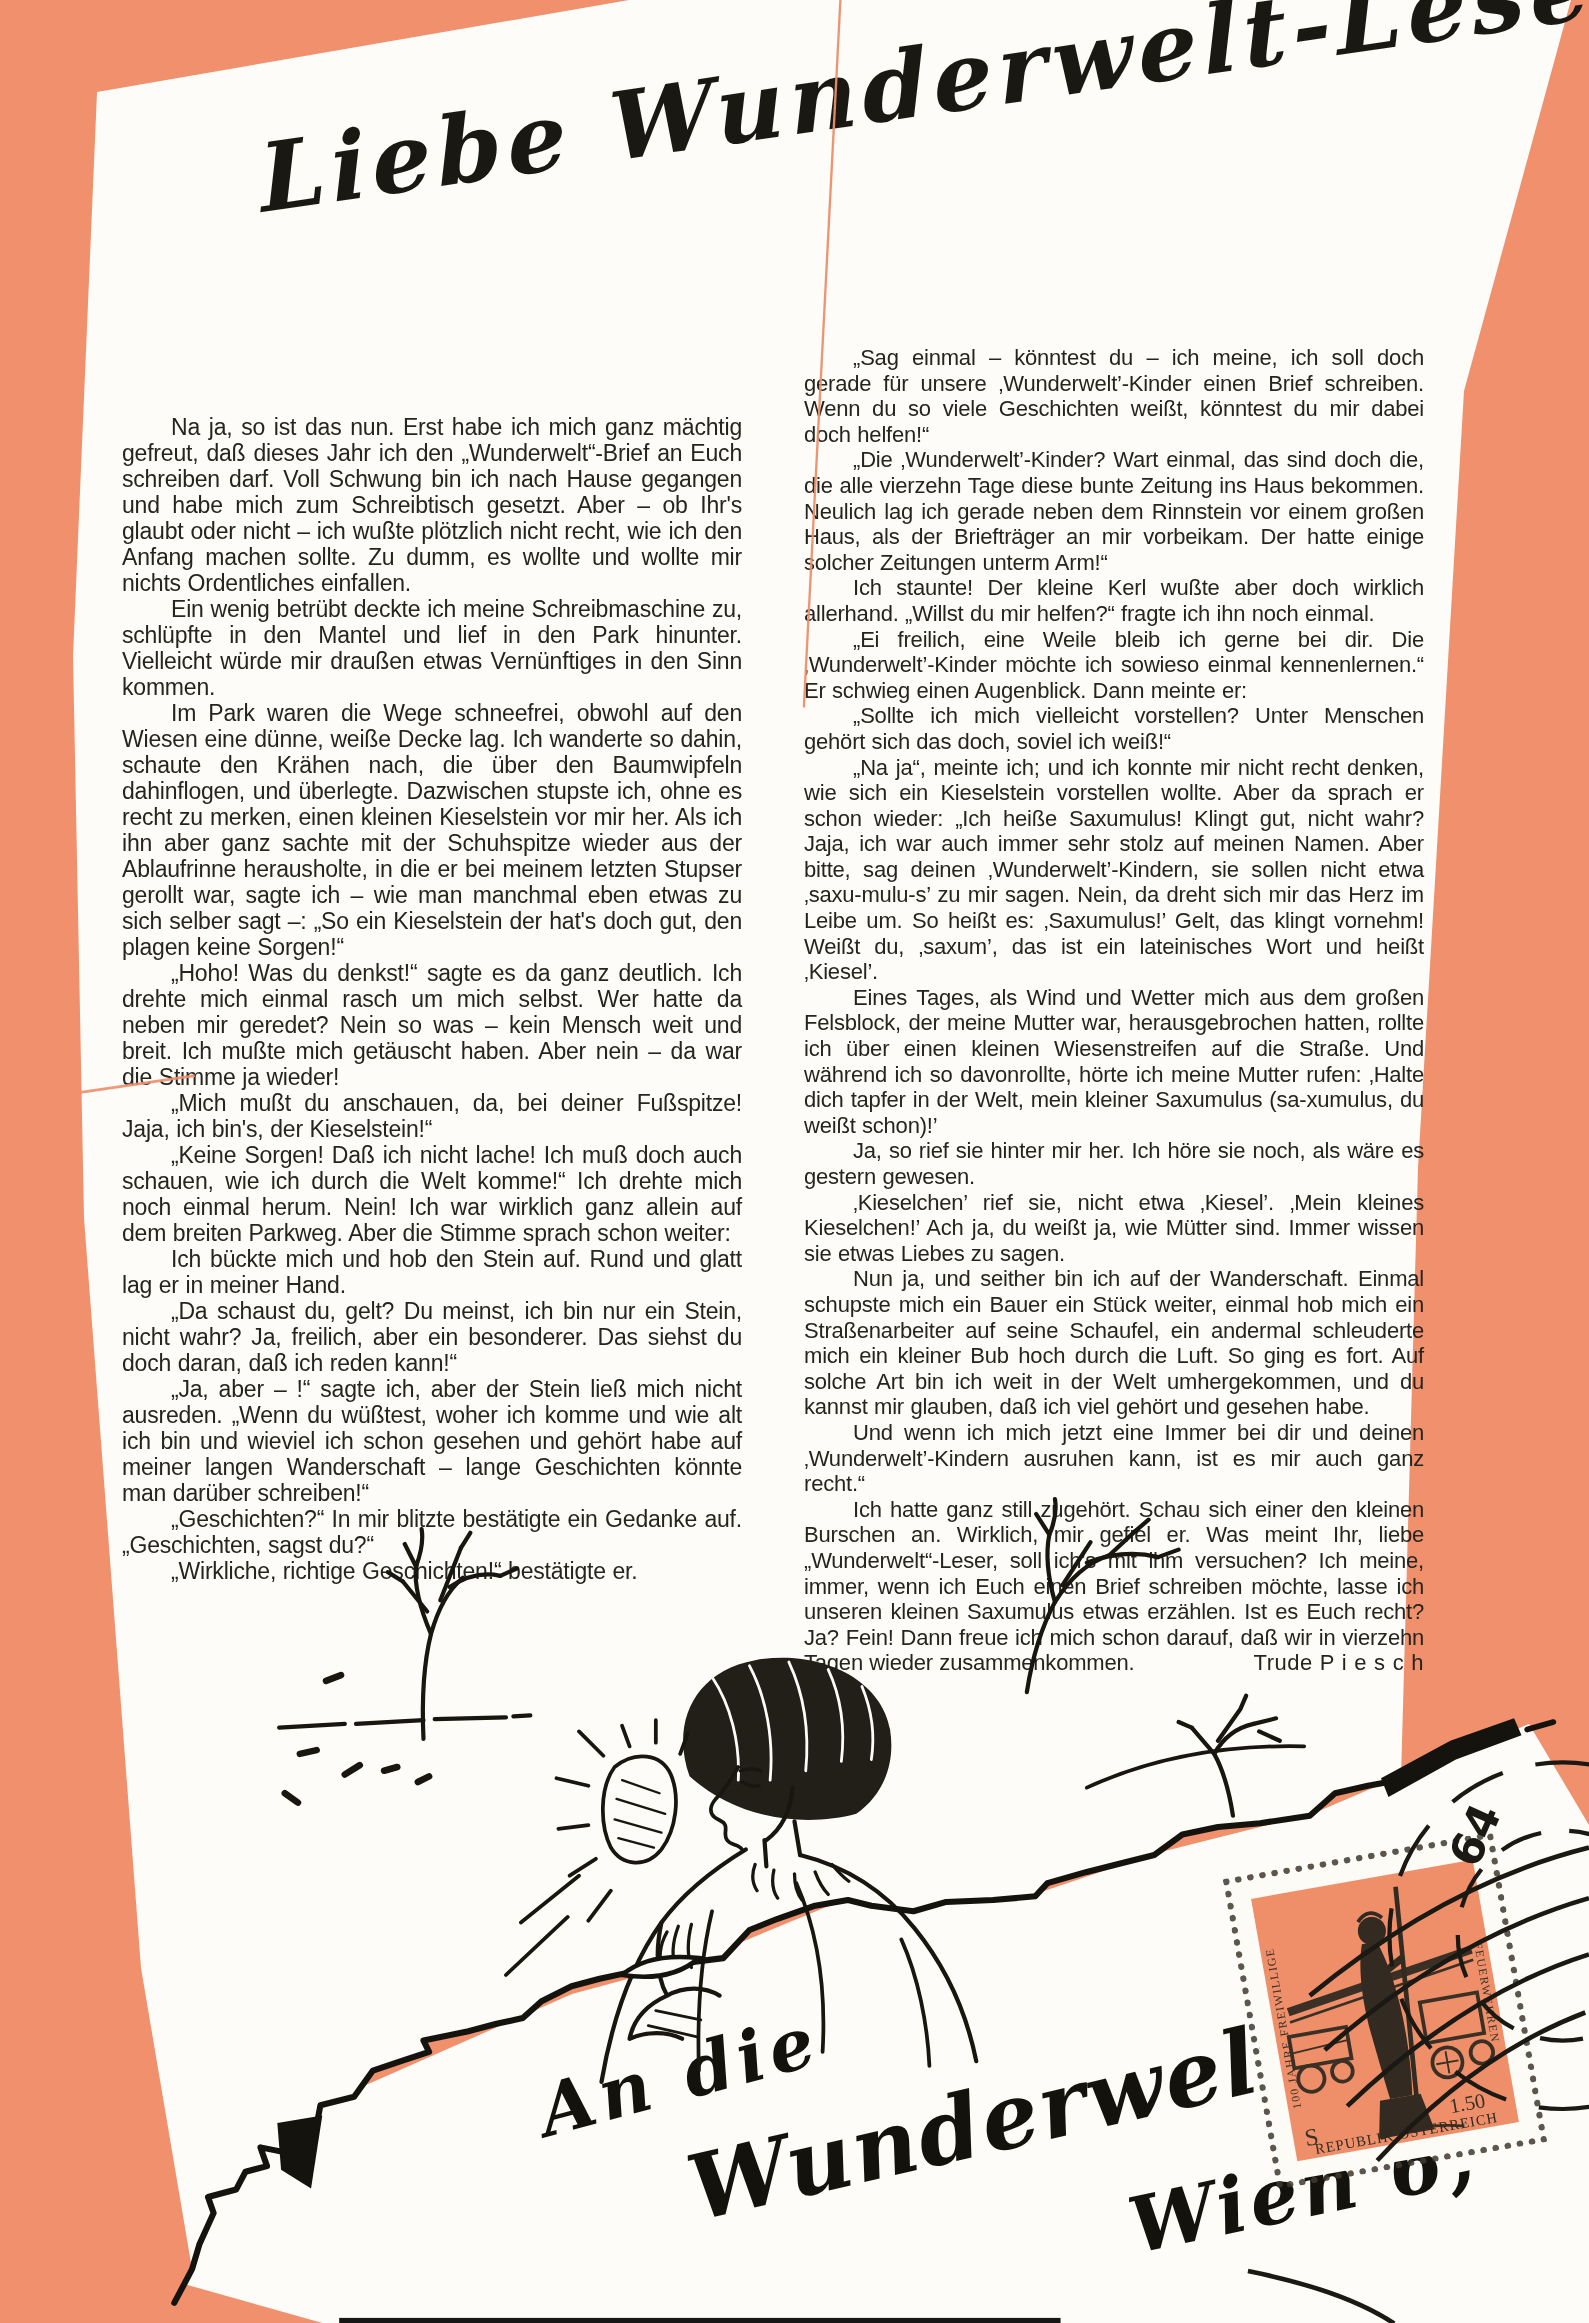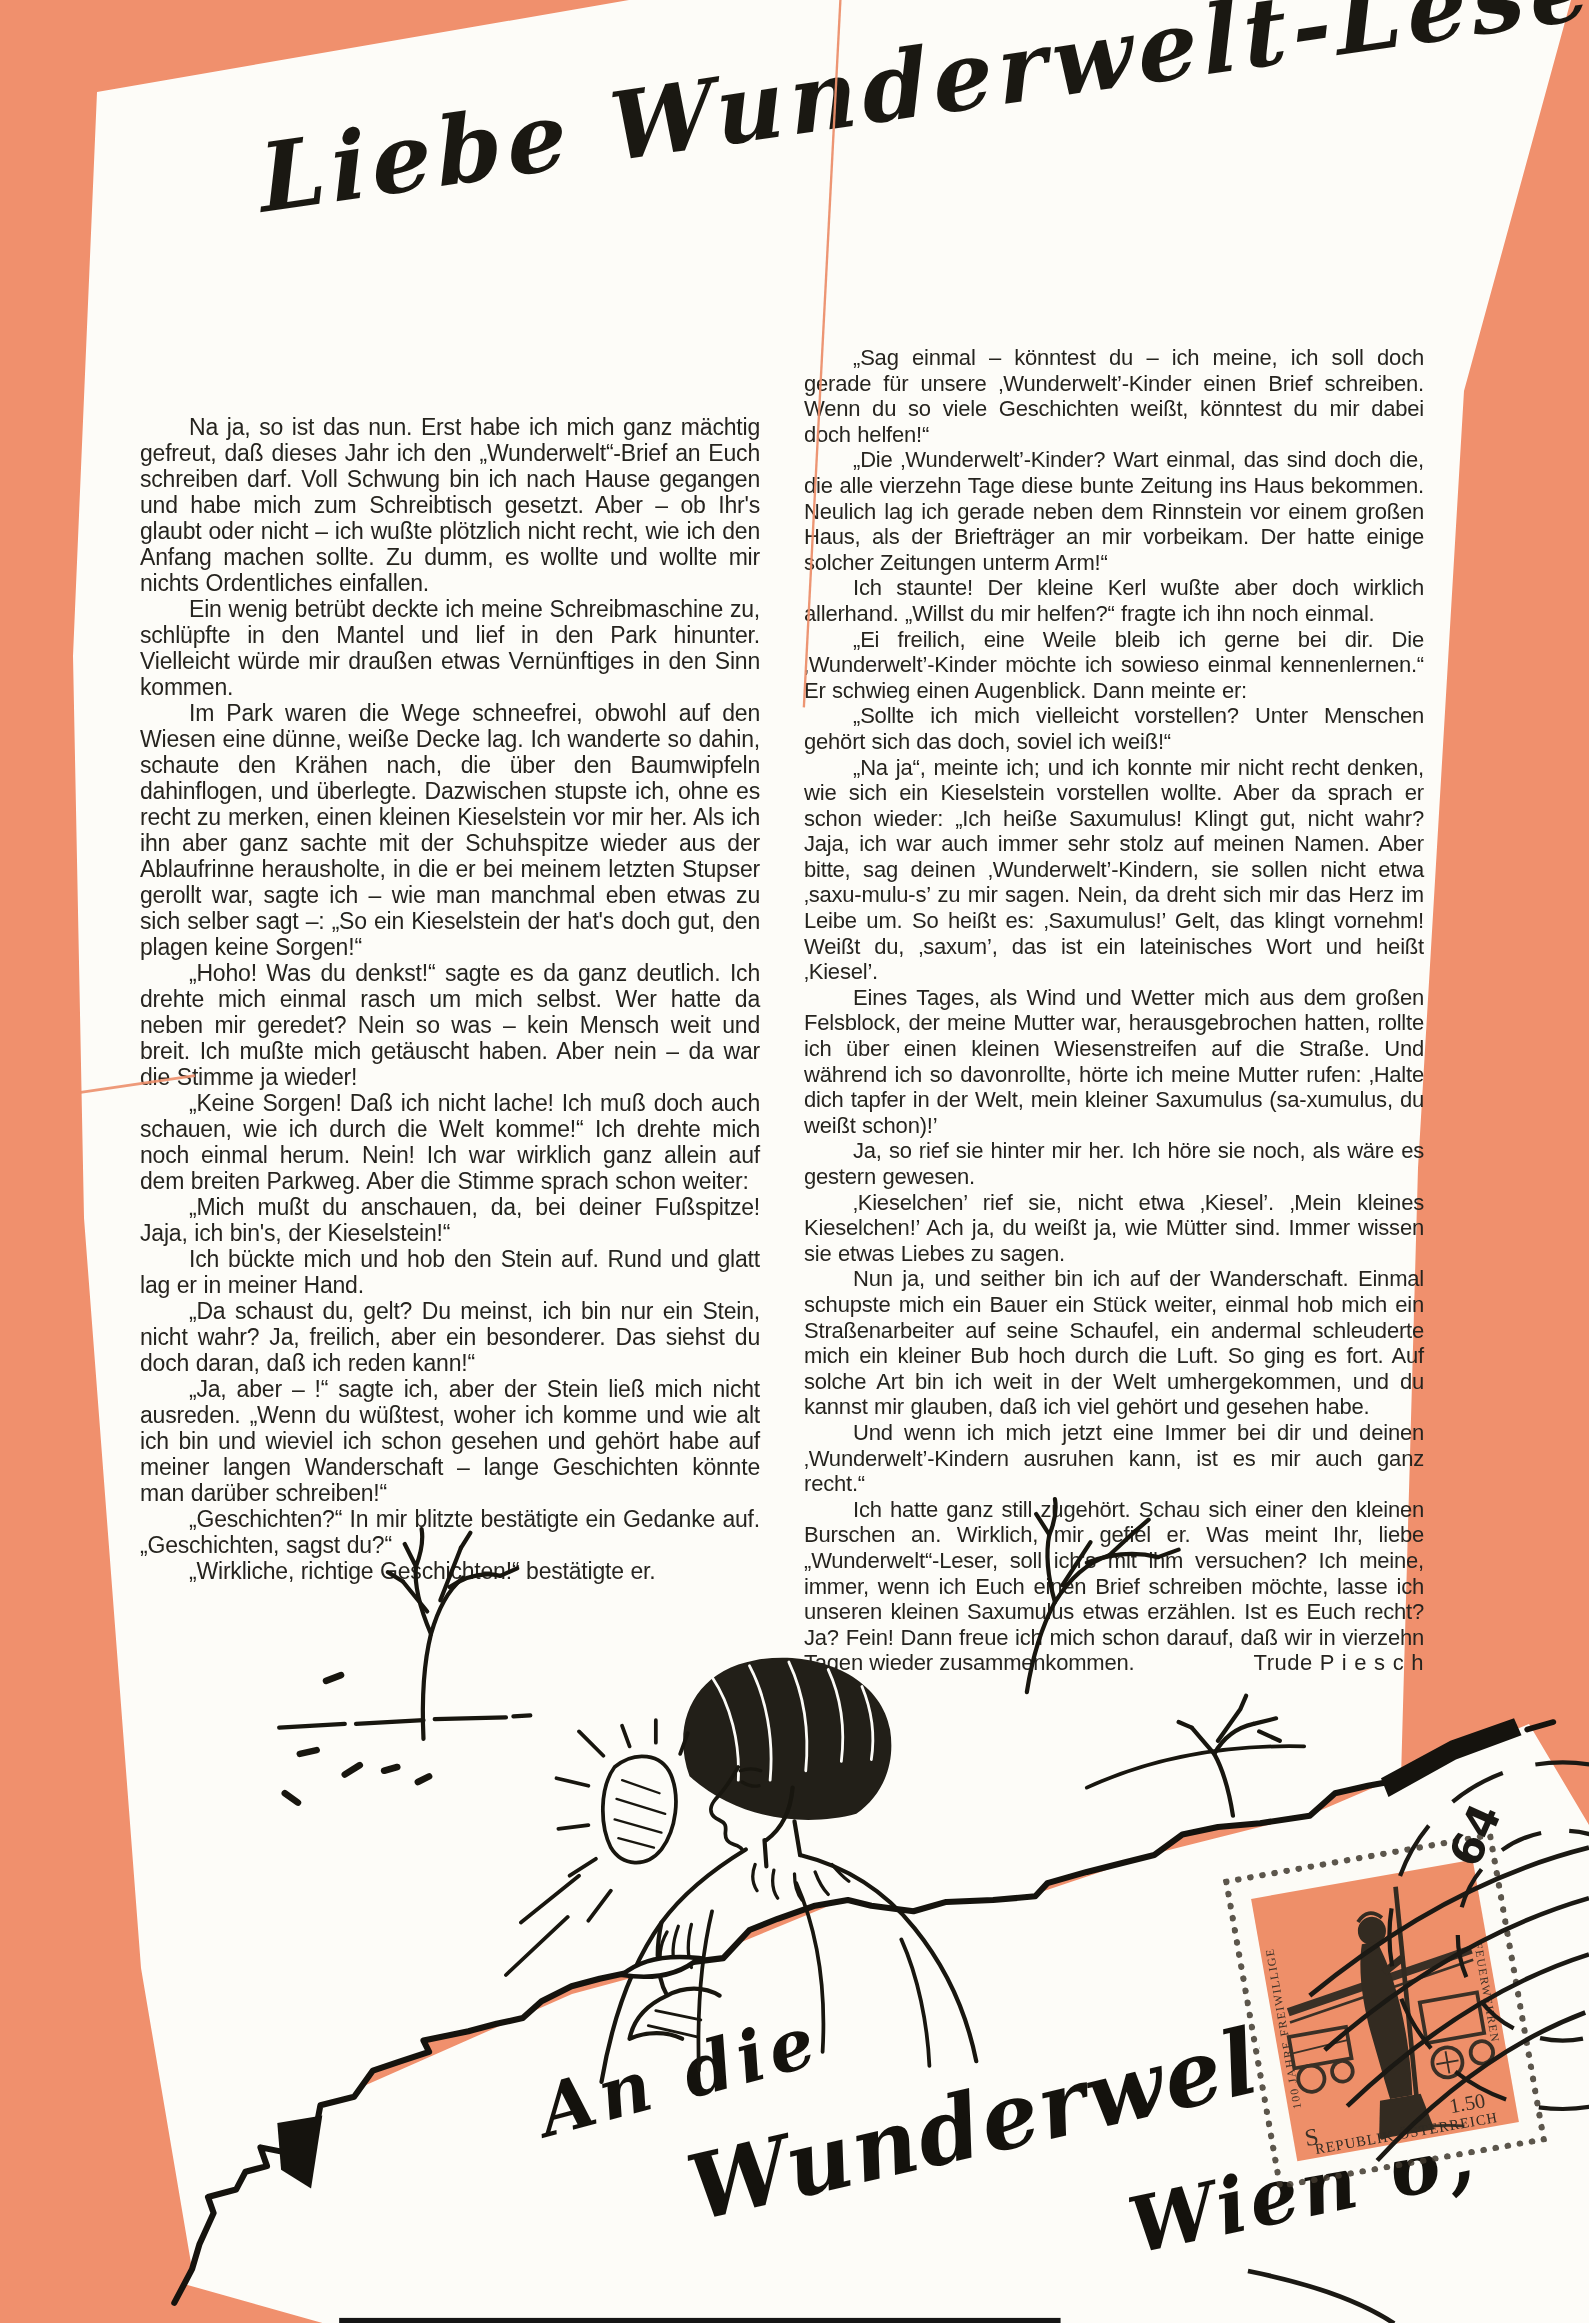--- a/index.html
+++ b/index.html
@@ -30,21 +30,21 @@
   
   .page-title{
     position:absolute;left:260px;top:124px;z-index:2;white-space:nowrap;
     font-family:"DejaVu Serif",serif;font-style:italic;font-weight:700;
     font-size:94px;letter-spacing:5.6px;color:#1a1812;
     transform:rotate(-8.3deg) skewX(-4deg);transform-origin:left center;
   }
   
   .col{position:absolute;z-index:2;text-align:justify;color:#26241f;}
   .col p{margin:0;text-indent:49px;letter-spacing:-0.2px;word-spacing:0.5px;}
-  .col-left{left:140px;top:414px;width:620px;font-size:23px;line-height:26px;}
+  .col-left{left:122px;top:414px;width:620px;font-size:23px;line-height:26px;}
   .col-right{left:804px;top:345px;width:620px;font-size:22px;line-height:25.6px;}
   .signature{float:right;text-indent:0;letter-spacing:0.5px;}
   
   .hand{
     position:absolute;z-index:2;white-space:nowrap;color:#14120d;
     font-family:"DejaVu Serif",serif;font-style:italic;font-weight:600;
     transform-origin:left top;
   }
   .hand-an-die{left:530px;top:2072px;font-size:71px;letter-spacing:5.6px;transform:rotate(-15deg);}
   .hand-wunderwelt{left:678px;top:2138px;font-size:90px;letter-spacing:1.9px;transform:rotate(-13deg);}
@@ -67,22 +67,22 @@
 
   <div class="letter-paper"></div>
 
   <div class="page-title">Liebe Wunderwelt-Leser!</div>
 
   <div class="col col-left" lang="de">
       <p>Na ja, so ist das nun. Erst habe ich mich ganz mächtig gefreut, daß dieses Jahr ich den „Wunderwelt“-Brief an Euch schreiben darf. Voll Schwung bin ich nach Hause gegangen und habe mich zum Schreibtisch gesetzt. Aber – ob Ihr's glaubt oder nicht – ich wußte plötzlich nicht recht, wie ich den Anfang machen sollte. Zu dumm, es wollte und wollte mir nichts Ordentliches einfallen.</p>
       <p>Ein wenig betrübt deckte ich meine Schreibmaschine zu, schlüpfte in den Mantel und lief in den Park hinunter. Vielleicht würde mir draußen etwas Vernünftiges in den Sinn kommen.</p>
       <p>Im Park waren die Wege schneefrei, obwohl auf den Wiesen eine dünne, weiße Decke lag. Ich wanderte so dahin, schaute den Krähen nach, die über den Baumwipfeln dahinflogen, und überlegte. Dazwischen stupste ich, ohne es recht zu merken, einen kleinen Kieselstein vor mir her. Als ich ihn aber ganz sachte mit der Schuhspitze wieder aus der Ablaufrinne herausholte, in die er bei meinem letzten Stupser gerollt war, sagte ich – wie man manchmal eben etwas zu sich selber sagt –: „So ein Kieselstein der hat's doch gut, den plagen keine Sorgen!“</p>
       <p>„Hoho! Was du denkst!“ sagte es da ganz deutlich. Ich drehte mich einmal rasch um mich selbst. Wer hatte da neben mir geredet? Nein so was – kein Mensch weit und breit. Ich mußte mich getäuscht haben. Aber nein – da war die Stimme ja wieder!</p>
+      <p>„Mich mußt du anschauen, da, bei deiner Fußspitze! Jaja, ich bin's, der Kieselstein!“</p>
       <p>„Keine Sorgen! Daß ich nicht lache! Ich muß doch auch schauen, wie ich durch die Welt komme!“ Ich drehte mich noch einmal herum. Nein! Ich war wirklich ganz allein auf dem breiten Parkweg. Aber die Stimme sprach schon weiter:</p>
-      <p>„Mich mußt du anschauen, da, bei deiner Fußspitze! Jaja, ich bin's, der Kieselstein!“</p>
       <p>Ich bückte mich und hob den Stein auf. Rund und glatt lag er in meiner Hand.</p>
       <p>„Da schaust du, gelt? Du meinst, ich bin nur ein Stein, nicht wahr? Ja, freilich, aber ein besonderer. Das siehst du doch daran, daß ich reden kann!“</p>
       <p>„Ja, aber – !“ sagte ich, aber der Stein ließ mich nicht ausreden. „Wenn du wüßtest, woher ich komme und wie alt ich bin und wieviel ich schon gesehen und gehört habe auf meiner langen Wanderschaft – lange Geschichten könnte man darüber schreiben!“</p>
       <p>„Geschichten?“ In mir blitzte bestätigte ein Gedanke auf. „Geschichten, sagst du?“</p>
       <p>„Wirkliche, richtige Geschichten!“ bestätigte er.</p>
     </div>
   <div class="col col-right" lang="de">
       <p>„Sag einmal – könntest du – ich meine, ich soll doch gerade für unsere ‚Wunderwelt’-Kinder einen Brief schreiben. Wenn du so viele Geschichten weißt, könntest du mir dabei doch helfen!“</p>
       <p>„Die ‚Wunderwelt’-Kinder? Wart einmal, das sind doch die, die alle vierzehn Tage diese bunte Zeitung ins Haus bekommen. Neulich lag ich gerade neben dem Rinnstein vor einem großen Haus, als der Briefträger an mir vorbeikam. Der hatte einige solcher Zeitungen unterm Arm!“</p>
       <p>Ich staunte! Der kleine Kerl wußte aber doch wirklich allerhand. „Willst du mir helfen?“ fragte ich ihn noch einmal.</p>

